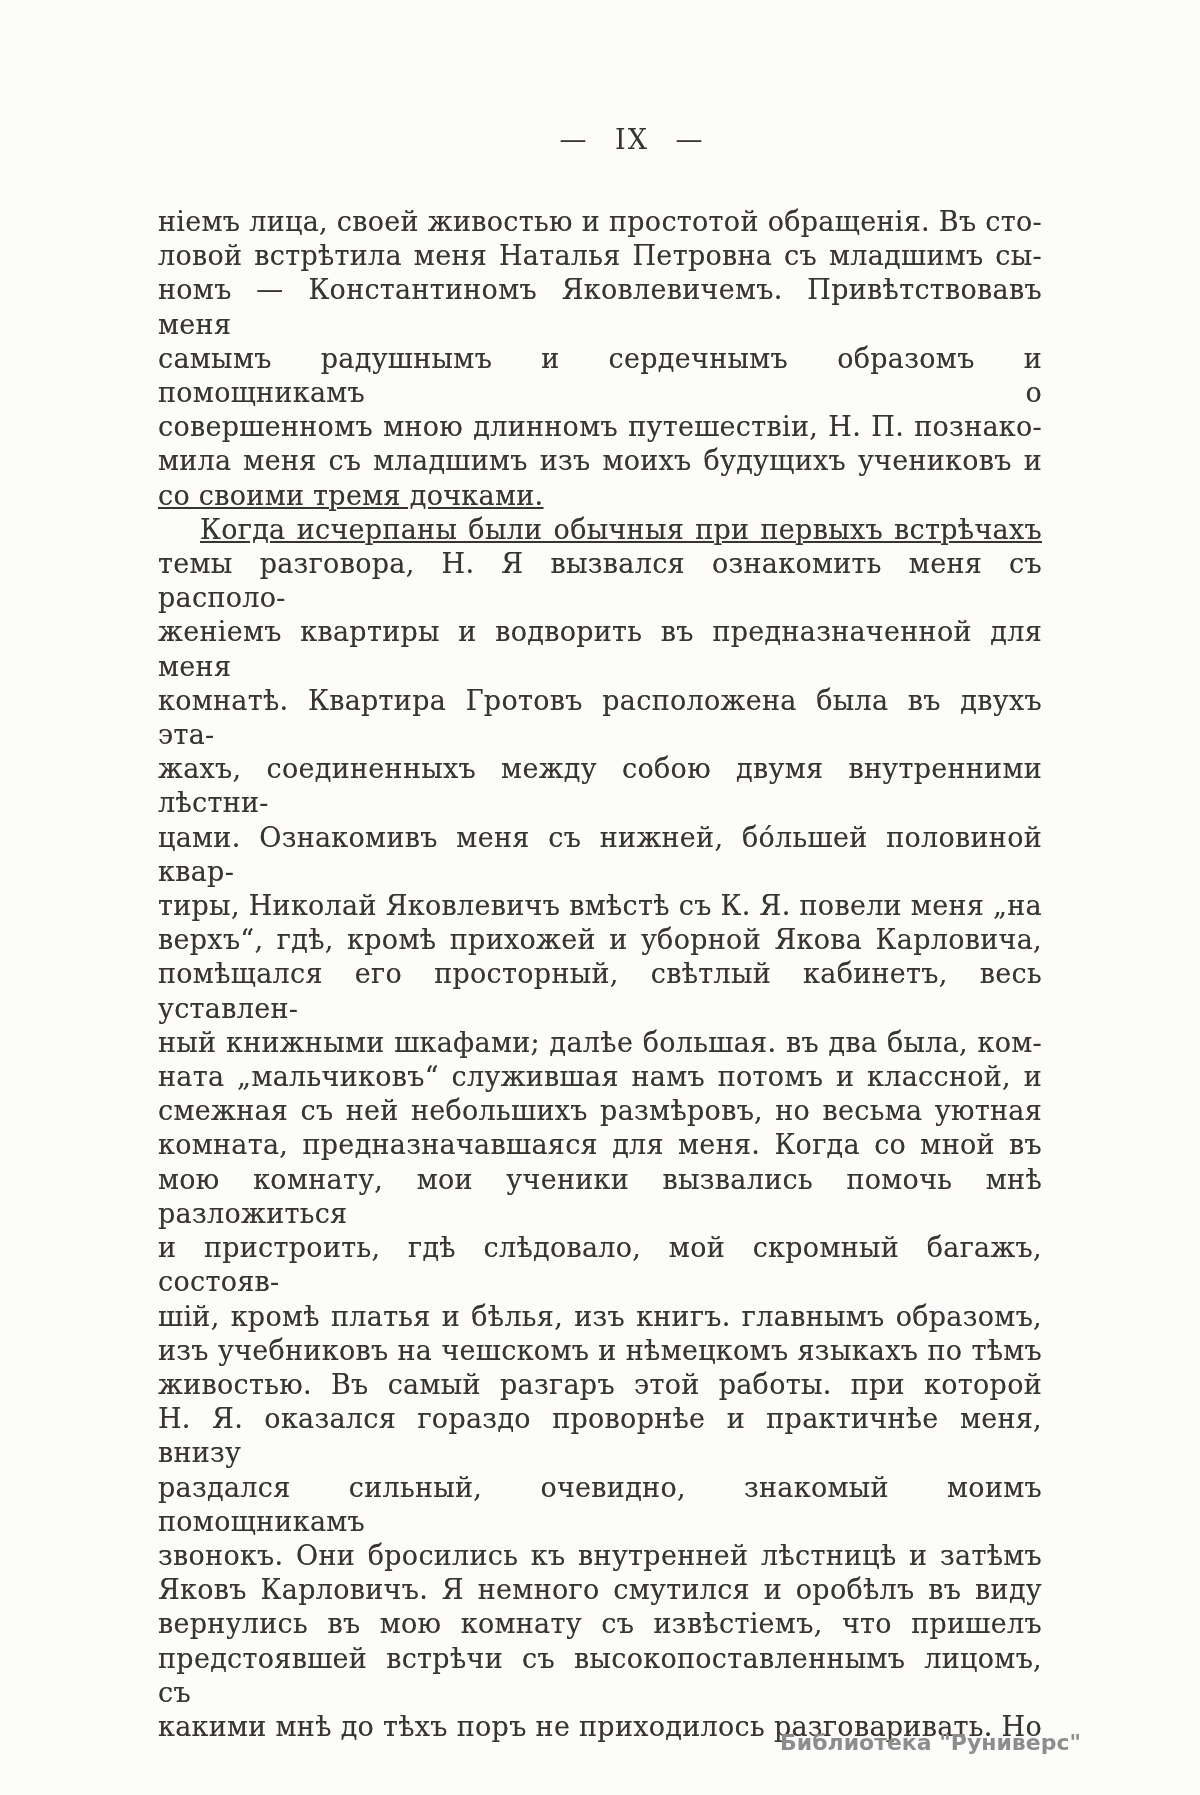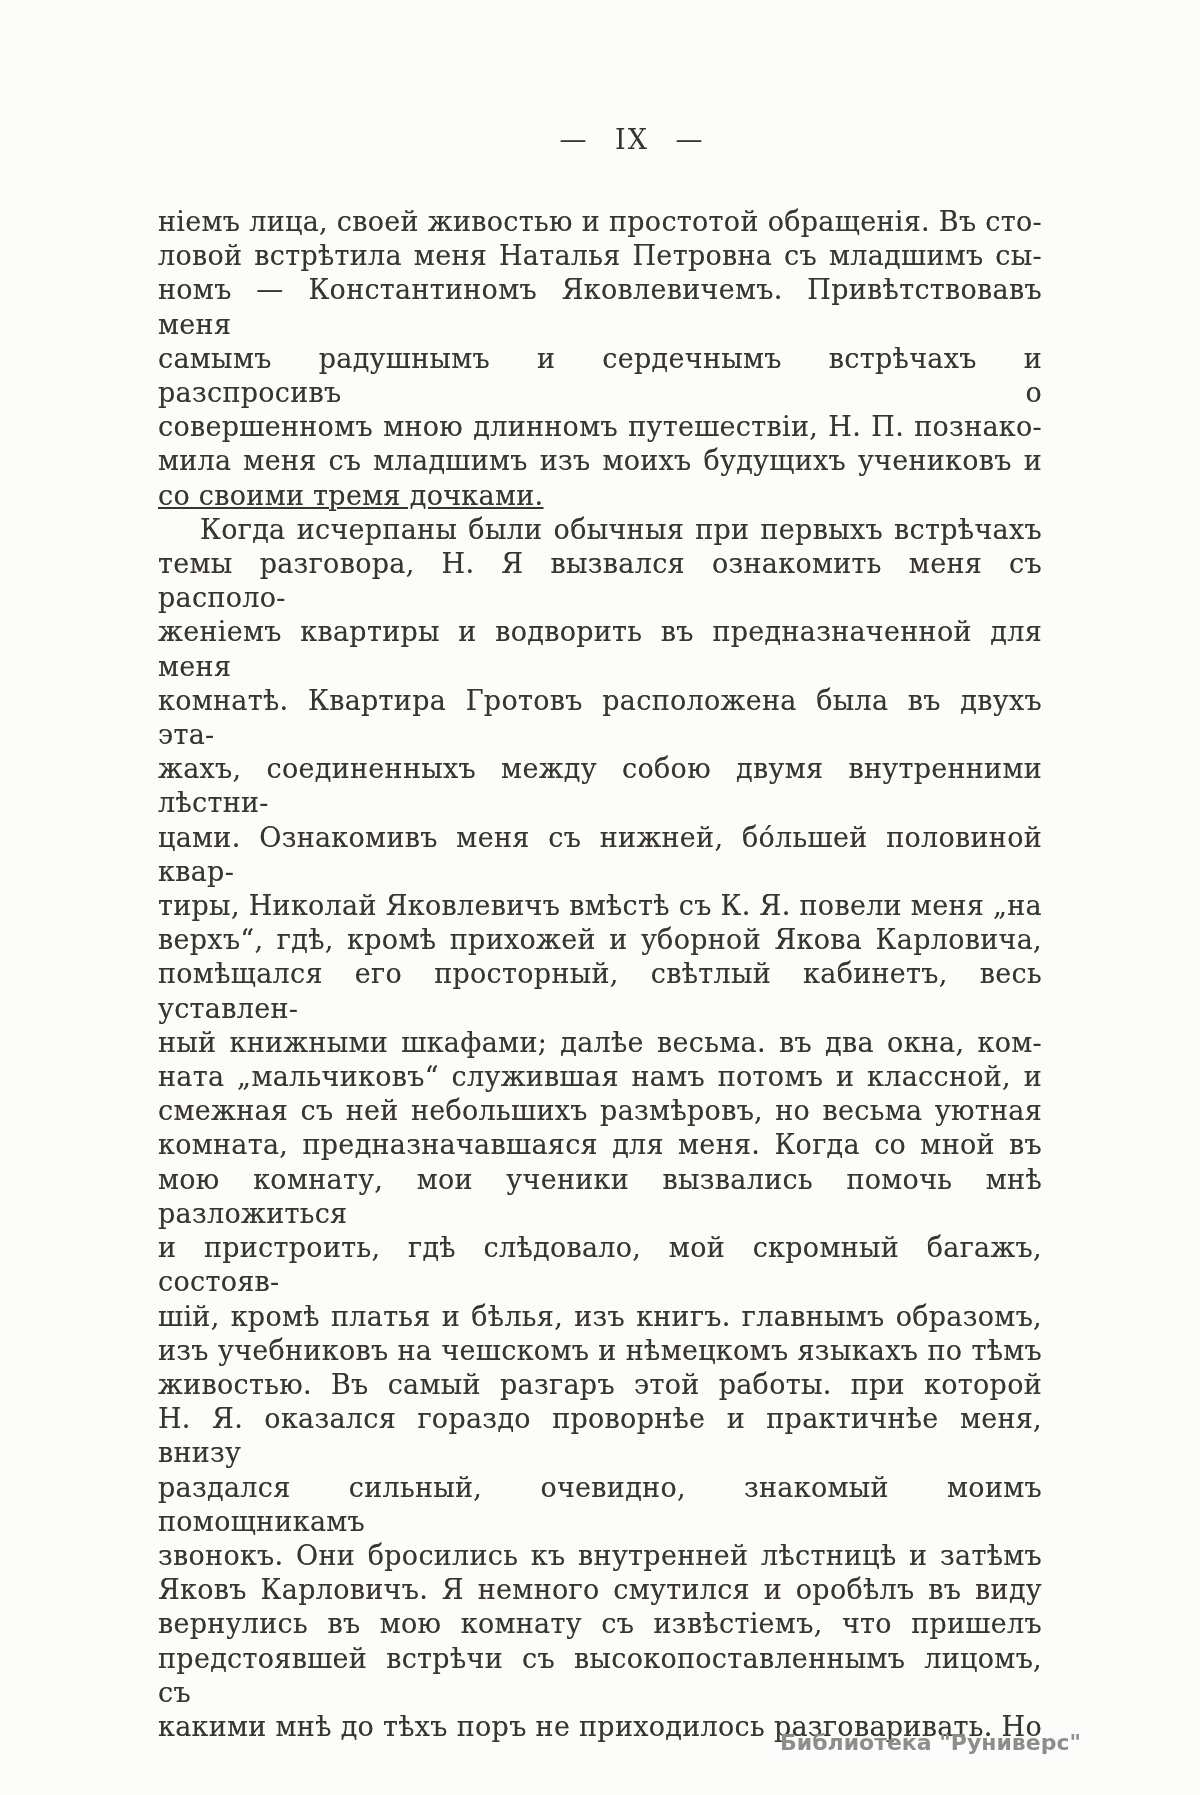--- a/index.html
+++ b/index.html
@@ -39,20 +39,21 @@
   .line {
     text-align: justify;
     text-align-last: justify;
   }
   .line.para-end {
     text-align-last: left;
     text-decoration: underline;
   }
   .line.indent {
     text-indent: 42px;
+    text-decoration: underline;
   }
   .watermark {
     position: absolute;
     left: 780px;
     top: 1730px;
     font-family: "DejaVu Sans", sans-serif;
     font-weight: bold;
     font-size: 22px;
     letter-spacing: 0px;
   }
@@ -60,34 +61,34 @@
 </head>
 <body>
 
 <div class="page" style="color: rgb(56, 52, 46);">
   <div class="page-header">— IX —</div>
 
   <div class="text-block">
       <div class="line">ніемъ лица, своей живостью и простотой обращенія. Въ сто-</div>
       <div class="line">ловой встрѣтила меня Наталья Петровна съ младшимъ сы-</div>
       <div class="line">номъ — Константиномъ Яковлевичемъ. Привѣтствовавъ меня</div>
-      <div class="line">самымъ радушнымъ и сердечнымъ встрѣчахъ и разспросивъ о</div>
+      <div class="line">самымъ радушнымъ и сердечнымъ образомъ и помощникамъ о</div>
       <div class="line">совершенномъ мною длинномъ путешествіи, Н. П. познако-</div>
       <div class="line">мила меня съ младшимъ изъ моихъ будущихъ учениковъ и</div>
       <div class="line para-end">со своими тремя дочками.</div>
       <div class="line indent">Когда исчерпаны были обычныя при первыхъ встрѣчахъ</div>
       <div class="line">темы разговора, Н. Я вызвался ознакомить меня съ располо-</div>
       <div class="line">женіемъ квартиры и водворить въ предназначенной для меня</div>
       <div class="line">комнатѣ. Квартира Гротовъ расположена была въ двухъ эта-</div>
       <div class="line">жахъ, соединенныхъ между собою двумя внутренними лѣстни-</div>
       <div class="line">цами. Ознакомивъ меня съ нижней, бо́льшей половиной квар-</div>
       <div class="line">тиры, Николай Яковлевичъ вмѣстѣ съ К. Я. повели меня „на</div>
       <div class="line">верхъ“, гдѣ, кромѣ прихожей и уборной Якова Карловича,</div>
       <div class="line">помѣщался его просторный, свѣтлый кабинетъ, весь уставлен-</div>
-      <div class="line">ный книжными шкафами; далѣе весьма. въ два окна, ком-</div>
+      <div class="line">ный книжными шкафами; далѣе большая. въ два была, ком-</div>
       <div class="line">ната „мальчиковъ“ служившая намъ потомъ и классной, и</div>
       <div class="line">смежная съ ней небольшихъ размѣровъ, но весьма уютная</div>
       <div class="line">комната, предназначавшаяся для меня. Когда со мной въ</div>
       <div class="line">мою комнату, мои ученики вызвались помочь мнѣ разложиться</div>
       <div class="line">и пристроить, гдѣ слѣдовало, мой скромный багажъ, состояв-</div>
       <div class="line">шій, кромѣ платья и бѣлья, изъ книгъ. главнымъ образомъ,</div>
       <div class="line">изъ учебниковъ на чешскомъ и нѣмецкомъ языкахъ по тѣмъ</div>
       <div class="line">живостью. Въ самый разгаръ этой работы. при которой</div>
       <div class="line">Н. Я. оказался гораздо проворнѣе и практичнѣе меня, внизу</div>
       <div class="line">раздался сильный, очевидно, знакомый моимъ помощникамъ</div>

